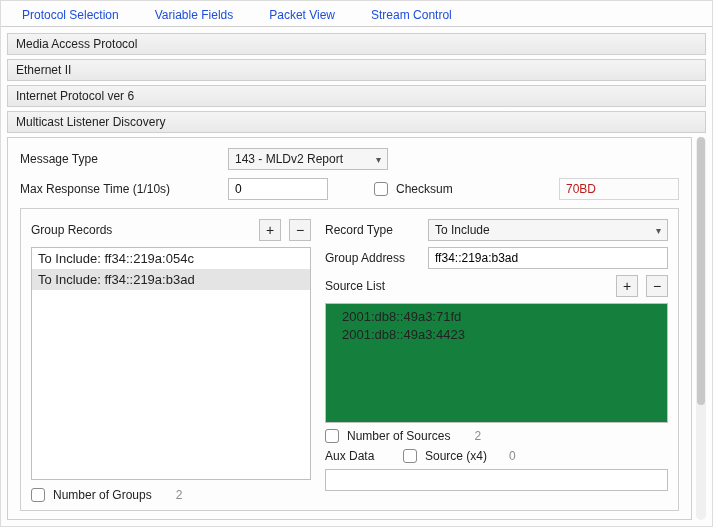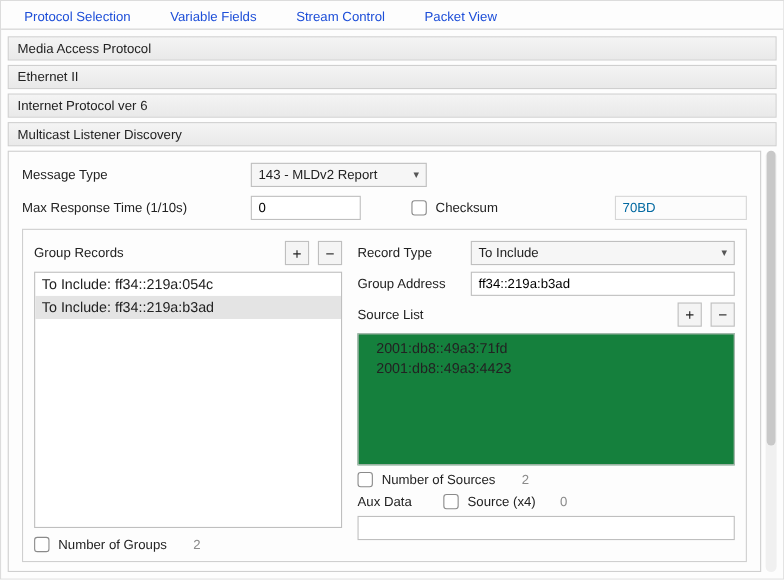--- a/index.html
+++ b/index.html
@@ -85,21 +85,21 @@
   }
   .row { display: flex; align-items: center; gap: 8px; }
   .label { white-space: nowrap; }
   .field {
     height: 22px;
     border: 1px solid #bfbfbf;
     background: #fff;
     padding: 2px 6px;
     font-family: inherit; font-size: 12px;
   }
-  .field.readonly { color:#0369a1; border-color:#d6d6d6; background:#fcfcfc; }
+  .field.readonly { color:#b91c1c; border-color:#d6d6d6; background:#fcfcfc; }
   .select {
     height: 22px;
     border: 1px solid #bfbfbf;
     background: #f6f6f6;
     padding: 2px 6px 2px 6px;
     font-family: inherit; font-size: 12px;
     position: relative;
     display: inline-flex; align-items: center;
   }
   .select .caret {
@@ -141,22 +141,22 @@
   .spacer { flex:1 1 auto; }
 </style>
 </head>
 <body>
 
 <div class="root">
 
   <div class="tabstrip">
     <div class="tab">Protocol Selection</div>
     <div class="tab">Variable Fields</div>
+    <div class="tab">Packet View</div>
     <div class="tab">Stream Control</div>
-    <div class="tab">Packet View</div>
   </div>
 
   <div class="sections">
     <div class="section-header">Media Access Protocol</div>
     <div class="section-header">Ethernet II</div>
     <div class="section-header">Internet Protocol ver 6</div>
     <div class="section-header">Multicast Listener Discovery</div>
   </div>
 
   <div class="panel-wrap">

